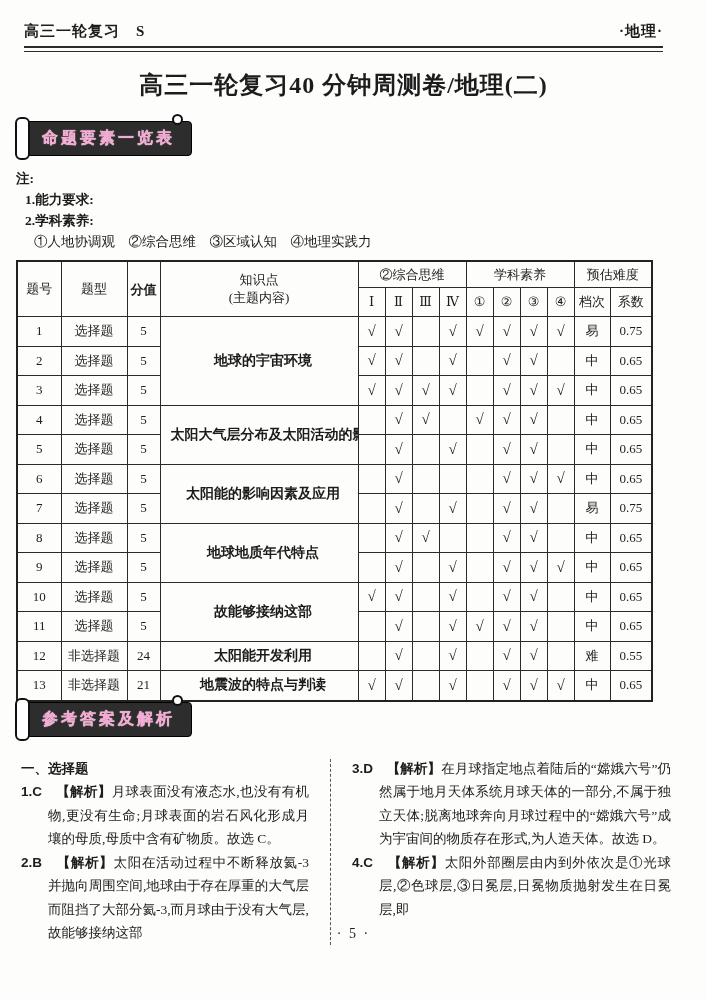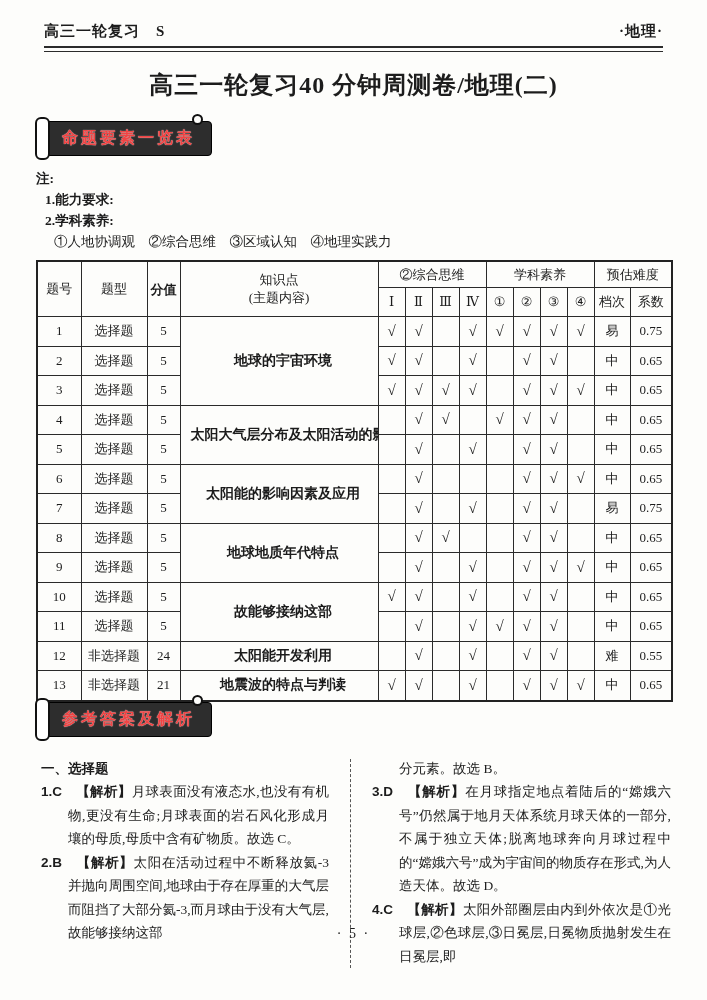--- a/index.html
+++ b/index.html
@@ -5,40 +5,40 @@
   html,body { margin:0; padding:0; background:#d8d8d4; }
   .page {
     position:relative;
     width:707px; height:1000px;
     margin:0 auto;
     background:#fdfdfb;
     color:#1c1c1c;
     font-family:"Liberation Serif","DejaVu Serif",serif;
     overflow:hidden;
     box-sizing:border-box;
-    padding:22px 36px 0 36px;
+    padding:22px 36px 0 16px;
   }
   
   .running-head {
     display:flex; justify-content:space-between; align-items:baseline;
     margin:0 8px; font-size:15px; font-weight:bold; letter-spacing:1px;
   }
   .head-rule {
     margin:5px 8px 0 8px; height:3px;
     border-top:2px solid #2b2b2b; border-bottom:1px solid #2b2b2b;
   }
   
   .paper-title {
     text-align:center; font-size:24px; font-weight:bold;
     margin-top:17px; letter-spacing:1px;
   }
   
   .banner {
     position:relative; display:inline-block;
-    background:#2d2d2d; color:#ef4444;
+    background:#2d2d2d; color:#f9a8d4;
     border:1px solid #000; border-radius:4px;
     font-size:16px; font-weight:bold; letter-spacing:3px;
     padding:6px 16px 6px 20px;
     font-family:"Liberation Sans","DejaVu Sans",sans-serif;
     text-shadow:0 0 1px #fff;
   }
   .banner .roll {
     position:absolute; left:-7px; top:-5px; bottom:-5px; width:11px;
     background:#fff; border:2px solid #111; border-radius:6px;
   }
@@ -372,21 +372,20 @@
   </div>
 
   <div class="answers">
     <div class="ans-col">
         <div class="ans-heading">一、选择题</div>
         <div class="ans-item"><b>1.C　</b><b>【解析】</b>月球表面没有液态水,也没有有机物,更没有生命;月球表面的岩石风化形成月壤的母质,母质中含有矿物质。故选 C。</div>
         <div class="ans-item"><b>2.B　</b><b>【解析】</b>太阳在活动过程中不断释放氦-3 并抛向周围空间,地球由于存在厚重的大气层而阻挡了大部分氦-3,而月球由于没有大气层,故能够接纳这部</div>
       </div>
     <div class="ans-divider"></div>
     <div class="ans-col" style="flex:1">
-        <div class="ans-item cont">分元素。故选 B。</div>
         <div class="ans-item"><b>3.D　</b><b>【解析】</b>在月球指定地点着陆后的“嫦娥六号”仍然属于地月天体系统月球天体的一部分,不属于独立天体;脱离地球奔向月球过程中的“嫦娥六号”成为宇宙间的物质存在形式,为人造天体。故选 D。</div>
         <div class="ans-item"><b>4.C　</b><b>【解析】</b>太阳外部圈层由内到外依次是①光球层,②色球层,③日冕层,日冕物质抛射发生在日冕层,即</div>
       </div>
   </div>
 
   <div class="page-num">· 5 ·</div>
 
 </div>
 
 </body></html>

